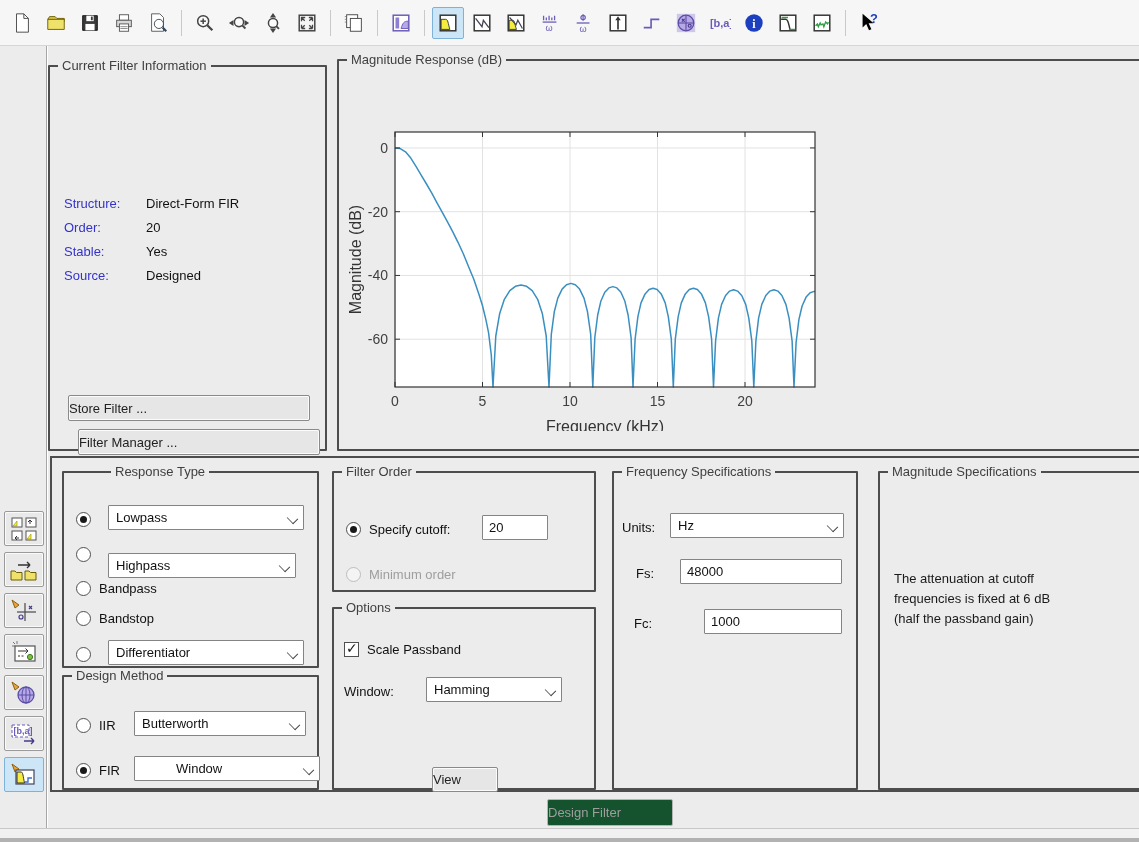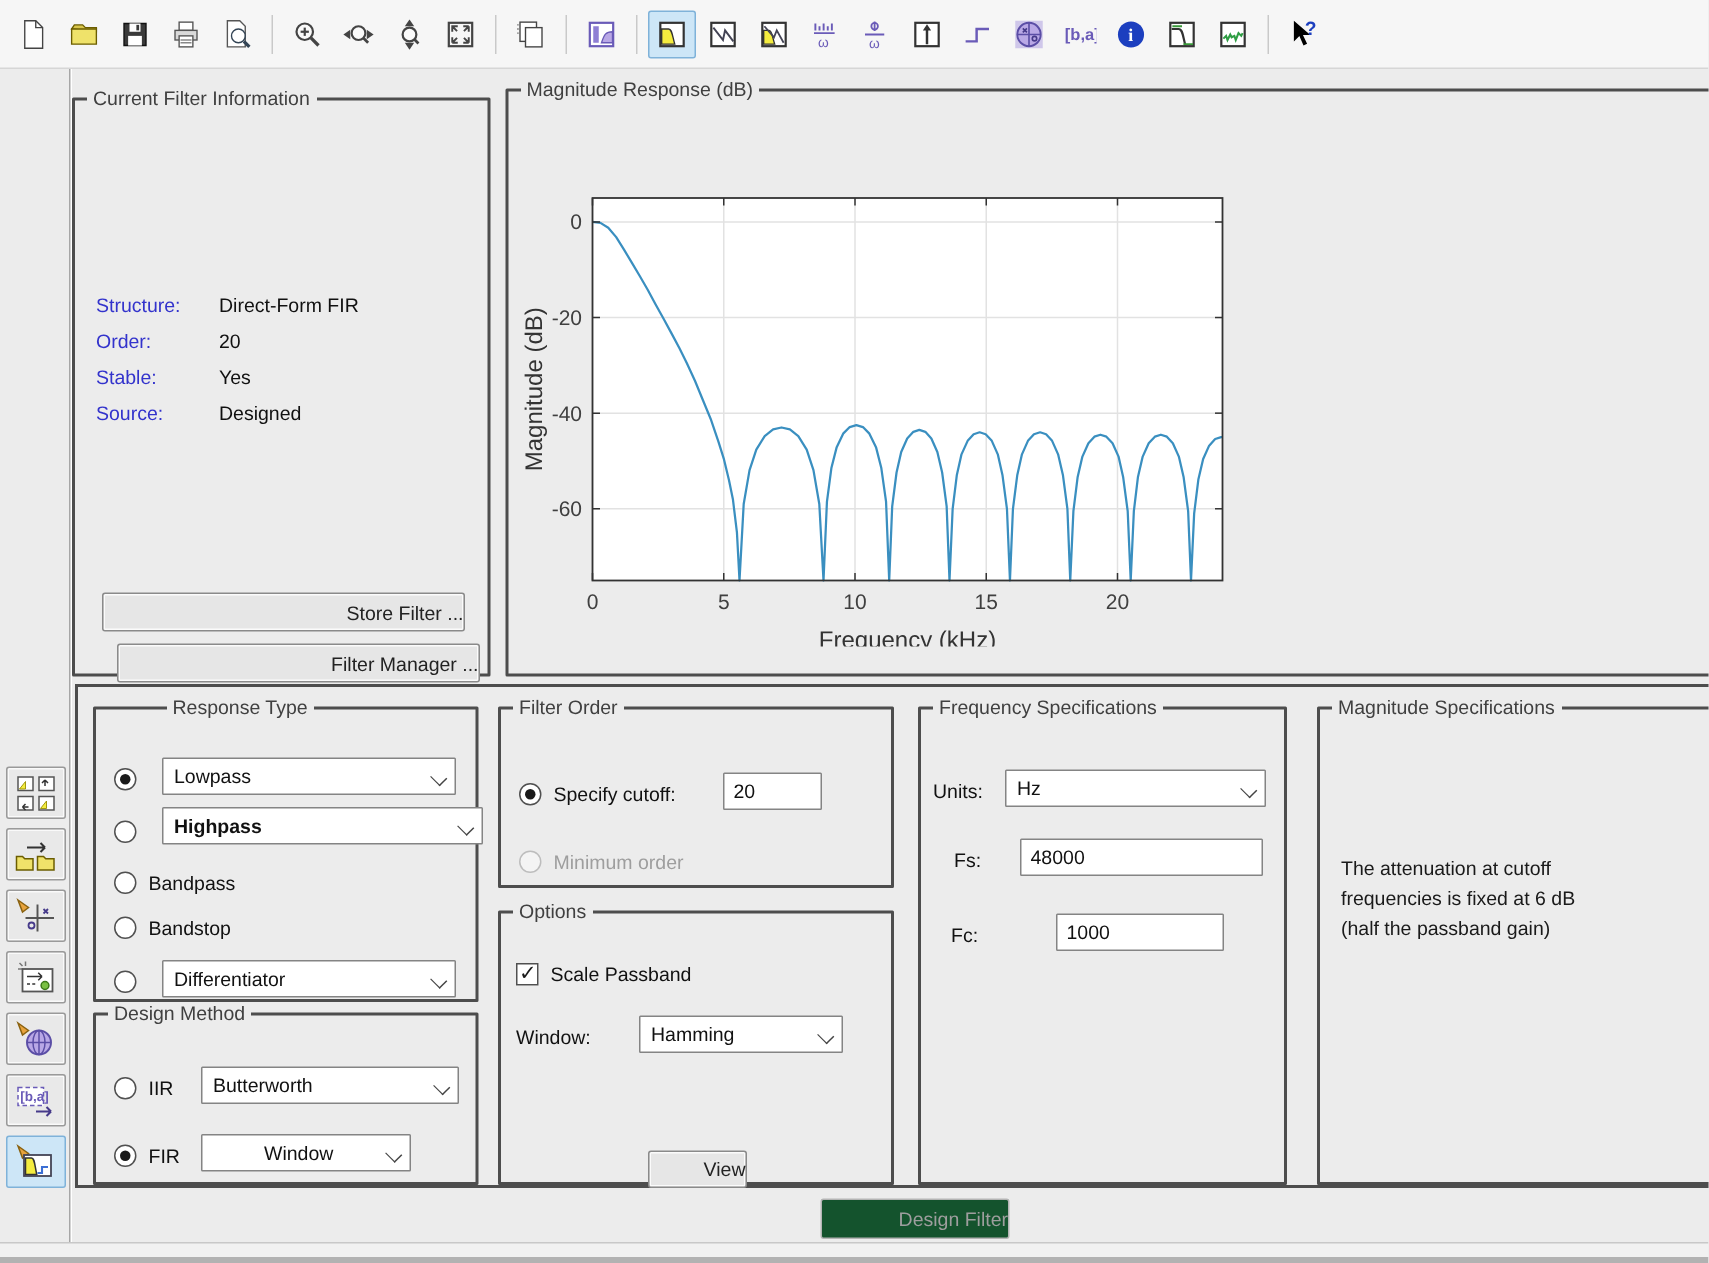--- a/index.html
+++ b/index.html
@@ -23,21 +23,21 @@
   .sb-btn{width:38px;height:33px;background:#e9e9e9;border:1px solid #9a9a9a;border-radius:2px;
     display:flex;align-items:center;justify-content:center;box-shadow:inset 0 0 0 1px #fafafa;}
   .sb-btn.sel{background:#cde6f7;border-color:#7fb2d9;box-shadow:none;}
   .frame-vline{position:absolute;left:46px;top:46px;width:1px;height:782px;background:#a6a6a6;
     border-right:1px solid #ffffff;}
   
   fieldset.fs{position:absolute;margin:0;padding:0;border:2px solid #4d4d4d;border-radius:1px;background:transparent;box-sizing:border-box;}
   fieldset.fs legend{margin-left:8px;padding:0 4px;font-size:13px;color:#404040;}
   
   .btn3d{position:absolute;background:#e6e6e6;border:1px solid #8a8a8a;border-radius:2px;
-    box-shadow:inset 0 0 0 1px #fbfbfb;display:flex;align-items:center;justify-content:flex-end;
+    box-shadow:inset 0 0 0 1px #fbfbfb;display:flex;align-items:center;justify-content:flex-start;
     font-size:13px;color:#222;box-sizing:border-box;}
   .btn3d.disabled{color:#9e9e9e;background:#14532d;border-color:#b4b4b4;box-shadow:none;}
   .radio{display:inline-block;width:15px;height:15px;border:1px solid #505050;border-radius:50%;
     background:#fff;box-sizing:border-box;position:relative;flex:0 0 auto;}
   .radio.sel::after{content:"";position:absolute;left:3px;top:3px;width:7px;height:7px;border-radius:50%;background:#1a1a1a;}
   .radio.dis{border-color:#bdbdbd;background:#f4f4f4;}
   .check{display:inline-block;width:15px;height:15px;border:1px solid #505050;background:#fff;
     box-sizing:border-box;position:relative;flex:0 0 auto;}
   .check.on::after{content:"\2713";position:absolute;left:1px;top:-3px;font-size:14px;font-weight:bold;color:#1a1a1a;}
   .selbox{position:absolute;height:25px;background:#fff;border:1px solid #848484;border-radius:1px;
@@ -448,21 +448,21 @@
   <div class="rowline" style="left:12px;top:30px;">
     <span class="radio sel"></span>
   </div>
   <div class="selbox" style="left:44px;top:26px;width:196px;">
     <span>Lowpass</span>
     <span class="chev"></span>
   </div>
   <div class="rowline" style="left:12px;top:65px;">
     <span class="radio"></span>
   </div>
-  <div class="selbox" style="left:44px;top:59px;width:214px;font-weight:bold;">
+  <div class="selbox" style="left:44px;top:74px;width:188px;">
     <span>Highpass</span>
     <span class="chev"></span>
   </div>
   <div class="rowline" style="left:12px;top:99px;">
     <span class="radio"></span>
     <span class="lbl">Bandpass</span>
   </div>
   <div class="rowline" style="left:12px;top:129px;">
     <span class="radio"></span>
     <span class="lbl">Bandstop</span>
@@ -483,21 +483,21 @@
     <span class="lbl">IIR</span>
   </div>
   <div class="selbox" style="left:70px;top:28px;width:172px;">
     <span>Butterworth</span>
     <span class="chev"></span>
   </div>
   <div class="rowline" style="left:12px;top:77px;">
     <span class="radio sel"></span>
     <span class="lbl">FIR</span>
   </div>
-  <div class="selbox" style="left:70px;top:73px;width:140px;padding-left:41px;">
+  <div class="selbox" style="left:70px;top:73px;width:186px;padding-left:41px;">
     <span>Window</span>
     <span class="chev"></span>
   </div>
 </fieldset>
 
 <fieldset class="fs" style="left:332px;top:464px;width:264px;height:128px;">
   <legend>Filter Order</legend>
   <div class="rowline" style="left:12px;top:40px;">
     <span class="radio sel"></span>
     <span class="lbl">Specify cutoff:</span>
@@ -536,21 +536,21 @@
     <span>Hz</span>
     <span class="chev"></span>
   </div>
   <div class="rowline" style="left:22px;top:84px;">
     <span class="lbl">Fs:</span>
   </div>
   <input class="inputbox" style="left: 66px; top: 80px; width: 162px;" readonly="" value="48000">
   <div class="rowline" style="left:20px;top:134px;align-items:center;">
     <span class="lbl">Fc:</span>
   </div>
-  <input class="inputbox" style="left: 90px; top: 130px; width: 112px;" readonly="" value="1000">
+  <input class="inputbox" style="left: 90px; top: 130px; width: 138px;" readonly="" value="1000">
 </fieldset>
 
 <fieldset class="fs" style="left:878px;top:464px;width:272px;height:326px;">
   <legend>Magnitude Specifications</legend>
   <div style="position:absolute;left:14px;top:90px;line-height:20px;">
     <div>The attenuation at cutoff</div>
     <div>frequencies is fixed at 6 dB</div>
     <div>(half the passband gain)</div>
   </div>
 </fieldset>

